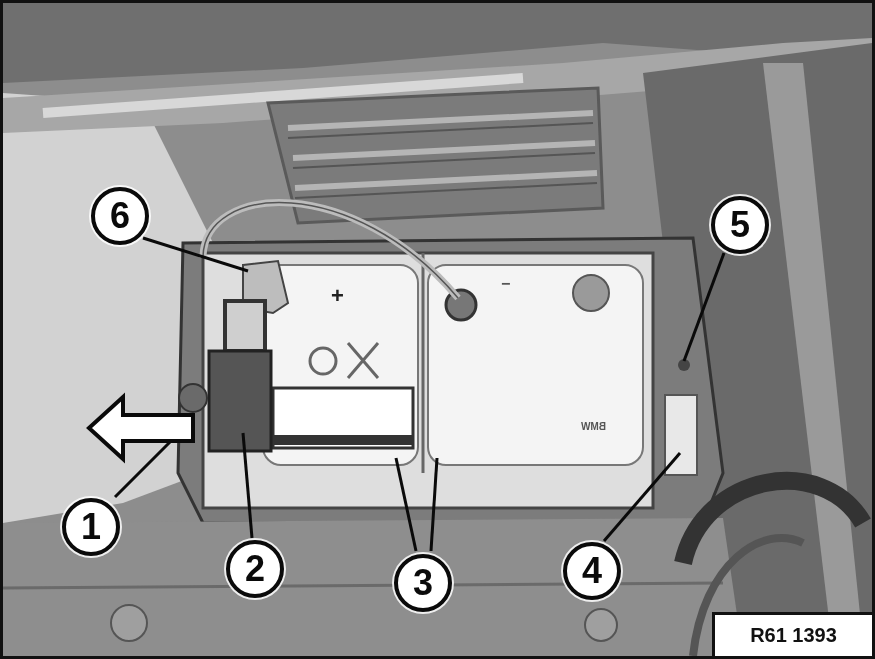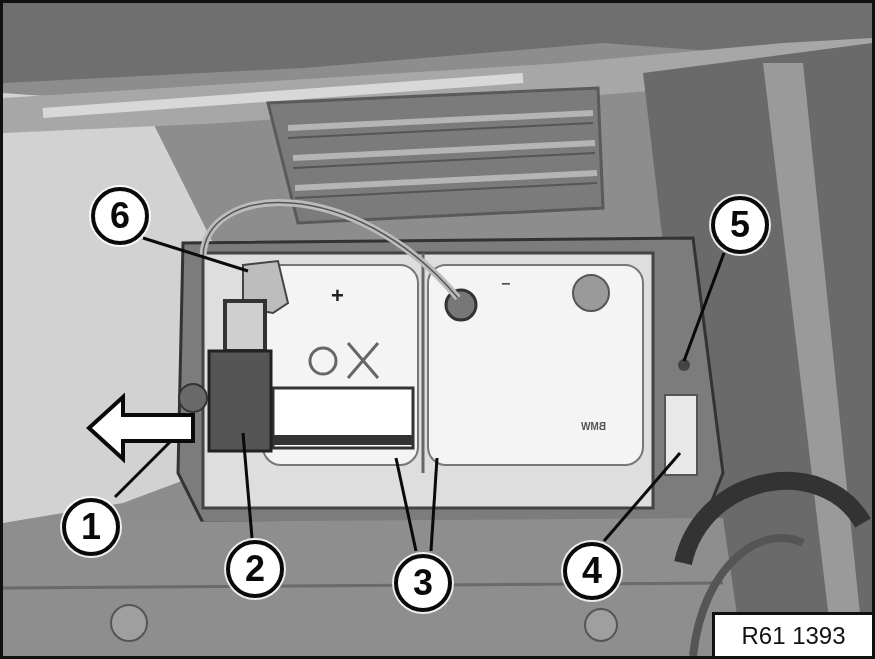--- a/index.html
+++ b/index.html
@@ -30,22 +30,23 @@
     .ref-tag {
       position: absolute;
       right: 0; bottom: 0;
       width: 160px; height: 44px;
       background: #ffffff;
       border-top: 3px solid #111;
       border-left: 3px solid #111;
       box-sizing: border-box;
       display: flex; align-items: center; justify-content: center;
       font-family: "Liberation Sans", sans-serif;
-      font-size: 24px;
+      font-size: 20px;
       color: #111;
+      font-weight: bold;
     }
   </style>
 </head>
 <body>
 
 <div id="figure">
 
   <svg class="scene" width="869" height="653" viewBox="0 0 869 653">
 
     <rect x="0" y="0" width="869" height="653" fill="#8d8d8d"></rect>

